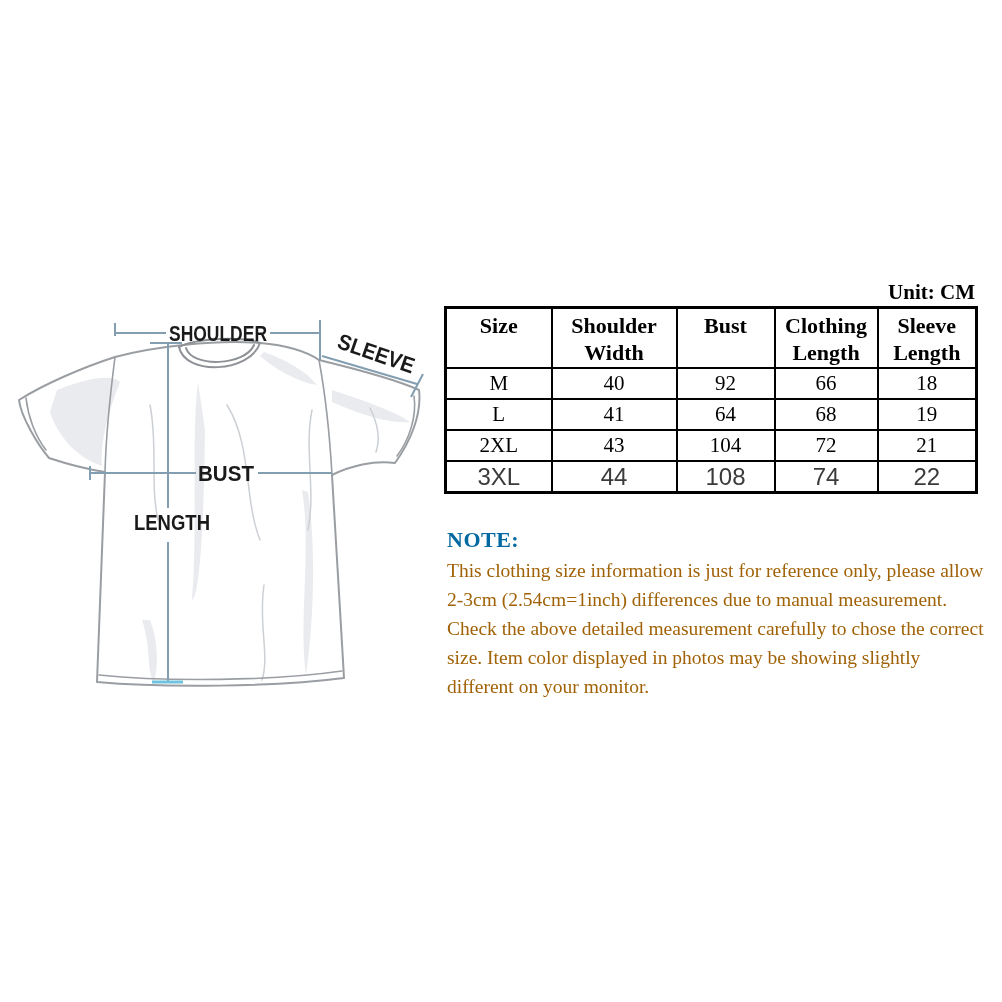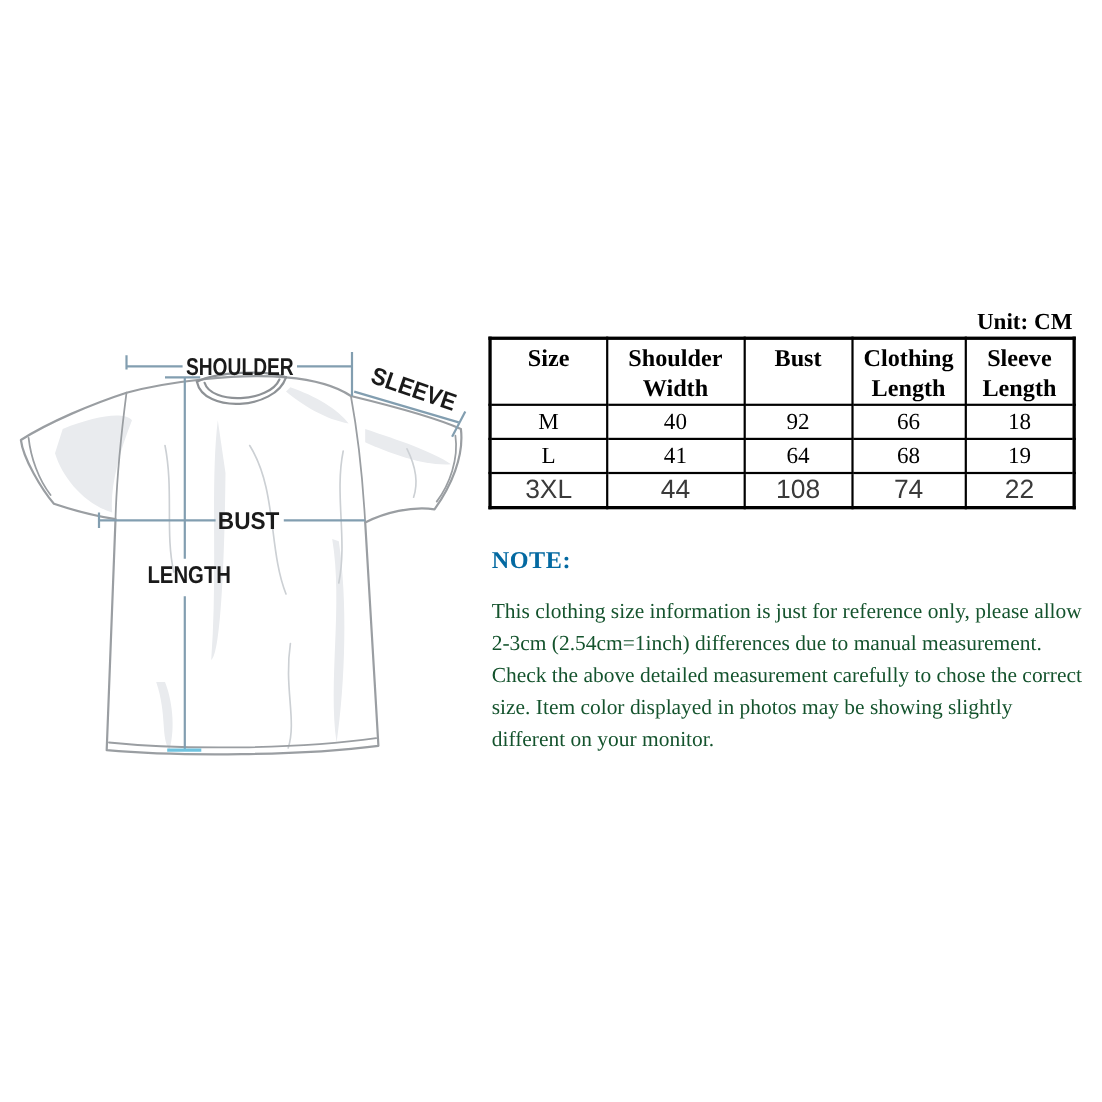--- a/index.html
+++ b/index.html
@@ -32,21 +32,21 @@
   }
   .size-table tr.alt-font td{
     font-family:"Liberation Sans",sans-serif;font-size:24px;color:#3a3a3a;
   }
   .note{margin-top:33px;width:540px;padding-left:3px;}
   .note-heading{
     font:bold 22px/26px "Liberation Serif",serif;color:#0369a1;
     letter-spacing:.5px;
   }
   .note-body{
-    font:19.5px/29px "Liberation Serif",serif;color:#14532d;margin-top:20px;
+    font:19.5px/29px "Liberation Serif",serif;color:#a16207;margin-top:3px;
   }
 </style>
 </head>
 <body>
 
 <div class="sheet">
 
   <div class="tshirt-wrap">
     <svg width="450" height="420" viewBox="0 0 450 420">
 
@@ -157,20 +157,27 @@
           <td>66</td>
           <td>18</td>
         </tr>
         <tr>
           <td>L</td>
           <td>41</td>
           <td>64</td>
           <td>68</td>
           <td>19</td>
         </tr>
+        <tr>
+          <td>2XL</td>
+          <td>43</td>
+          <td>104</td>
+          <td>72</td>
+          <td>21</td>
+        </tr>
         <tr class="alt-font">
           <td>3XL</td>
           <td>44</td>
           <td>108</td>
           <td>74</td>
           <td>22</td>
         </tr>
       </tbody>
     </table>
 

